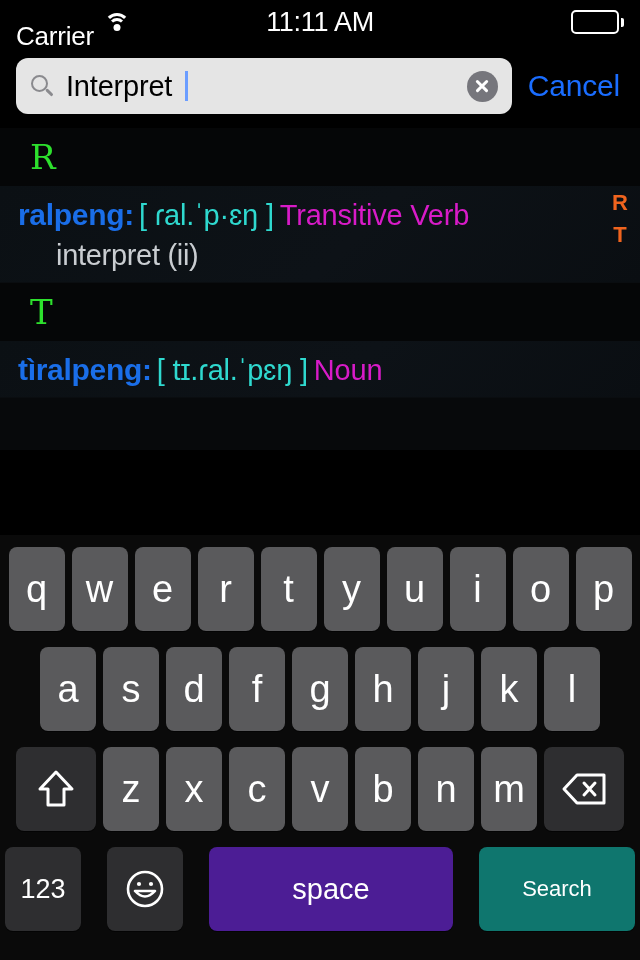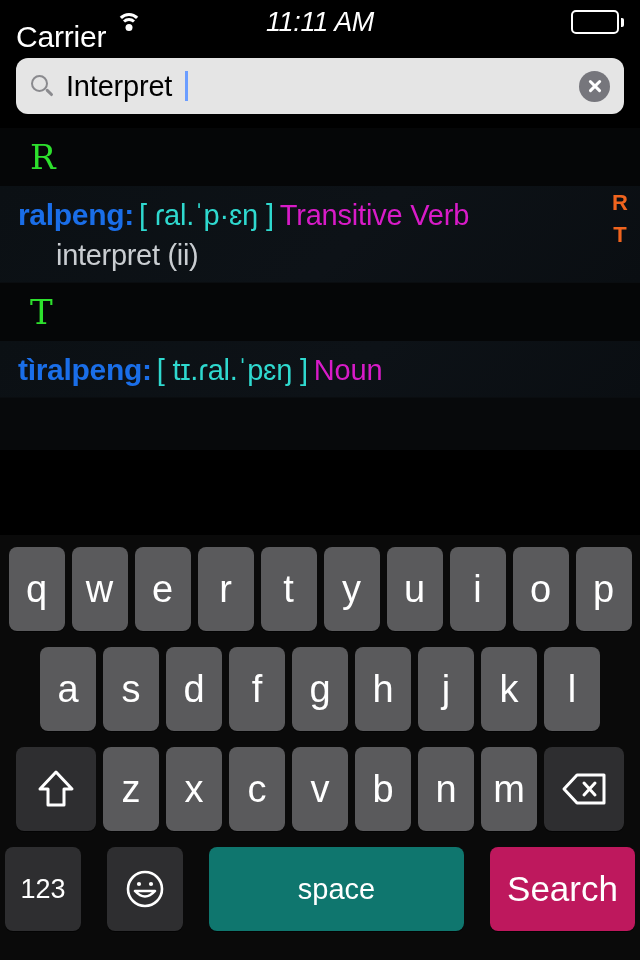--- a/index.html
+++ b/index.html
@@ -10,37 +10,37 @@
     overflow: hidden;
   }
   .screen { position: relative; width: 640px; height: 960px; background: #000; }
 
   
   .statusbar {
     height: 44px; display: flex; align-items: center;
     position: relative; padding: 0 16px; color: #fff;
   }
   .sb-left { display: flex; align-items: center; gap: 10px; }
-  .sb-carrier { font-size: 30px; letter-spacing: -0.2px; margin-top: 29px; }
+  .sb-carrier { font-size: 26px; letter-spacing: -0.2px; margin-top: 29px; }
   .wifi { width: 26px; height: 20px; position: relative; }
   .wifi i {
     position: absolute; left: 50%; transform: translateX(-50%);
     border: 3px solid #fff; border-bottom-color: transparent;
     border-left-color: transparent; border-right-color: transparent;
     border-radius: 50%;
   }
   .wifi i:nth-child(1) { width: 26px; height: 26px; top: 1px; }
   .wifi i:nth-child(2) { width: 17px; height: 17px; top: 6px; }
   .wifi i:nth-child(3) {
     width: 7px; height: 7px; top: 12px; border-radius: 50%;
     background: #fff; border: none;
   }
   .sb-time {
     position: absolute; left: 0; right: 0; text-align: center;
-    font-size: 27px; letter-spacing: -0.3px; font-style: italic;
+    font-size: 27px; letter-spacing: -0.3px;
   }
   .sb-right { margin-left: auto; display: flex; align-items: center; }
   .battery { width: 48px; height: 24px; border: 2.5px solid #fff; border-radius: 5px; padding: 2px; }
   .battery .fill { height: 100%; background: #fff; border-radius: 2px; }
   .batt-cap { width: 3px; height: 9px; background: #fff; border-radius: 0 2px 2px 0; margin-left: 2px; }
 
   
   .navbar {
     height: 80px; position: relative; display: flex;
     align-items: center; justify-content: center; background: #000;
@@ -119,22 +119,22 @@
     display: flex; align-items: center; justify-content: center;
     font-size: 38px; font-weight: 300; height: 84px;
     box-shadow: 0 1px 0 rgba(0,0,0,0.6);
   }
   .krow.r1 .key, .krow.r2 .key, .krow.r3 .key.letter { width: 56px; }
   .key.dark { background: #2e2e30; }
   .key.shift { width: 80px; }
   .key.del { width: 80px; }
   .key.num { width: 76px; height: 84px; font-size: 27px; }
   .key.emoji { width: 76px; height: 84px; font-size: 34px; }
-  .key.space { flex: 1; font-size: 29px; background: #0f766e; }
-  .key.search { width: 145px; background: #be185d; font-size: 35px; }
+  .key.space { flex: 1; font-size: 29px; background: #4c1d95; }
+  .key.search { width: 156px; background: #0f766e; font-size: 22px; }
 
   .shift-glyph { width: 40px; height: 44px; position: relative; }
   .shift-glyph svg, .del-glyph svg, .emoji-glyph svg { display: block; }
 </style>
 </head>
 <body>
 
 <div class="screen">
 
   <div class="statusbar">
@@ -157,20 +157,21 @@
   <div class="searchwrap">
     <div class="searchfield">
       <span class="mag">
           <span class="ring"></span>
           <span class="hdl"></span>
         </span>
       <span class="search-text">Interpret</span>
         <span class="caret"></span>
       <span class="clearbtn"></span>
     </div>
+    <div class="cancel">Cancel</div>
   </div>
 
   <div class="results">
 
     <div class="section-header">
       <span class="section-letter">R</span>
     </div>
 
     <div class="entry">
       <div class="entry-head">

